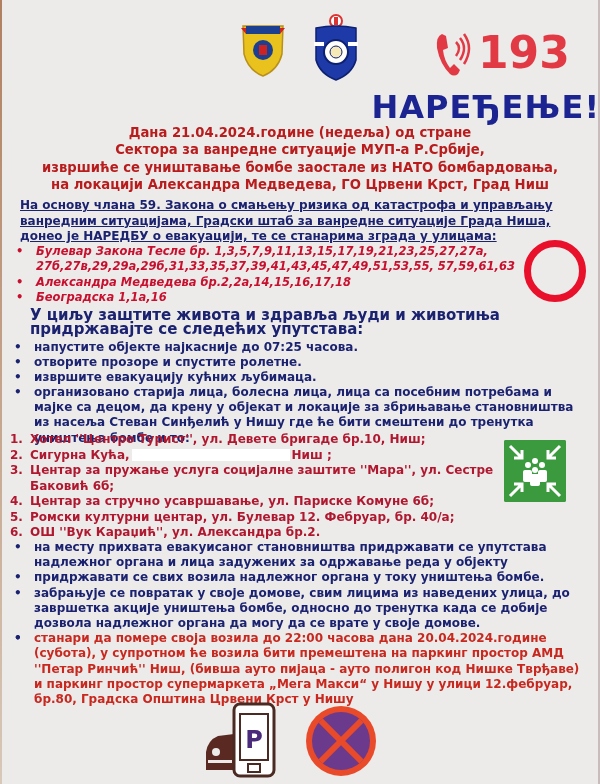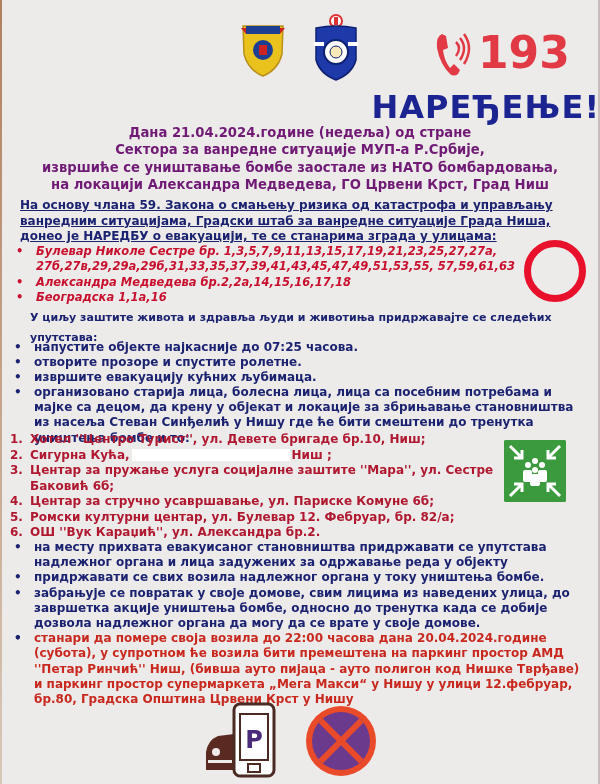--- a/index.html
+++ b/index.html
@@ -5,27 +5,27 @@
     html, body { margin:0; padding:0; }
     body { width:600px; height:784px; background:#ecebea; overflow:hidden; position:relative; font-family:"DejaVu Sans", sans-serif; }
     .edge-left { position:absolute; left:0; top:0; width:2px; height:784px; background:linear-gradient(#b08060,#d8c8b8); }
     .edge-right { position:absolute; right:0; top:0; width:2px; height:784px; background:#c9bcbc; }
     .header { position:absolute; top:14px; left:0; width:600px; height:80px; }
     .logo1 { position:absolute; left:238px; top:4px; width:50px; height:60px; }
     .logo2 { position:absolute; left:312px; top:0px; width:48px; height:68px; }
     .phone-icon { position:absolute; left:434px; top:14px; width:40px; height:50px; }
     .phone-num { position:absolute; left:478px; top:14px; font-family:"DejaVu Sans", sans-serif; font-weight:bold; font-size:44px; color:#e23a45; letter-spacing:0px; line-height:50px; }
     .title { position:absolute; top:88px; left:0; width:600px; text-align:right; font-family:"DejaVu Sans", sans-serif; font-weight:bold; font-size:32px; color:#1b2490; letter-spacing:1px; line-height:38px; }
-    .intro { position:absolute; top:124px; left:0; width:600px; text-align:center; font-weight:bold; font-size:13.2px; line-height:17.3px; color:#701a75; }
+    .intro { position:absolute; top:124px; left:0; width:600px; text-align:center; font-weight:bold; font-size:13.2px; line-height:17.3px; color:#b91c1c; }
     .basis { position:absolute; top:198px; left:20px; width:560px; font-weight:bold; font-size:12px; line-height:15.5px; color:#1b2270;text-decoration:underline; }
     .streets { position:absolute; top:244px; left:16px; width:500px; margin:0; padding:0; list-style:none; }
     .streets li { font-style:italic; font-weight:bold; font-size:11.5px; line-height:15.3px; color:#c8102e; position:relative; padding-left:20px; }
     .streets li .dot { position:absolute; left:0; top:0; color:#c8102e; font-style:normal; }
     .no-entry { position:absolute; left:524px; top:240px; width:48px; height:48px; border:7px solid #e8102a; border-radius:50%; background:transparent; }
-    .protect { position:absolute; top:308px; left:30px; width:540px; font-weight:bold; font-size:11px; line-height:20px; color:#1b2270; }
+    .protect { position:absolute; top:308px; left:30px; width:540px; font-weight:bold; font-size:15px; line-height:14px; color:#1b2270; }
     .rules { position:absolute; top:340px; left:14px; width:560px; margin:0; padding:0; list-style:none; }
     .rules li { position:relative; padding-left:20px; font-weight:bold; font-size:12px; line-height:15.1px; color:#1b2270; }
     .rules li .dot { position:absolute; left:0; top:0; }
     .shelters { position:absolute; top:432px; left:10px; width:500px; margin:0; padding:0; list-style:none; }
     .shelters li { position:relative; padding-left:20px; font-weight:bold; font-size:12px; line-height:15.5px; color:#b01830; }
     .shelters li .num { position:absolute; left:0; top:0; }
     .redacted { display:inline-block; width:158px; height:12px; background:#ffffff; vertical-align:middle; margin:0 2px; }
     .assembly { position:absolute; left:504px; top:440px; width:62px; height:62px; background:#3b9a3e; border-radius:2px; }
     .rules2 { position:absolute; top:540px; left:14px; width:570px; margin:0; padding:0; list-style:none; }
     .rules2 li { position:relative; padding-left:20px; font-weight:bold; font-size:12px; line-height:15.2px; color:#1b2270; }
@@ -76,42 +76,42 @@
 <div class="intro">
   <div>Дана 21.04.2024.године (недеља) од стране</div>
   <div>Сектора за ванредне ситуације МУП-а Р.Србије,</div>
   <div>извршиће се уништавање бомбе заостале из НАТО бомбардовања,</div>
   <div>на локацији Александра Медведева, ГО Црвени Крст, Град Ниш</div>
 </div>
 
 <div class="basis">На основу члана 59. Закона о смањењу ризика од катастрофа и управљању ванредним ситуацијама, Градски штаб за ванредне ситуације Града Ниша, донео је НАРЕДБУ о евакуацији, те се станарима зграда у улицама:</div>
 
 <ul class="streets">
-  <li><span class="dot">•</span><span>Булевар Николе Сестре бр. 1,3,5,7,9,11,13,15,17,19,21,23,25,27,27а, 27б,27в,29,29а,29б,31,33,35,37,39,41,43,45,47,49,51,53,55, 57,59,61,63</span></li>
+  <li><span class="dot">•</span><span>Булевар Закона Тесле бр. 1,3,5,7,9,11,13,15,17,19,21,23,25,27,27а, 27б,27в,29,29а,29б,31,33,35,37,39,41,43,45,47,49,51,53,55, 57,59,61,63</span></li>
   <li><span class="dot">•</span><span>Александра Медведева бр.2,2а,14,15,16,17,18</span></li>
   <li><span class="dot">•</span><span>Београдска 1,1а,16</span></li>
 </ul>
 
 <div class="no-entry"></div>
 
 <div class="protect">У циљу заштите живота и здравља људи и животиња придржавајте се следећих упутстава:</div>
 
 <ul class="rules">
   <li><span class="dot">•</span><span>напустите објекте најкасније до 07:25 часова.</span></li>
   <li><span class="dot">•</span><span>отворите прозоре и спустите ролетне.</span></li>
   <li><span class="dot">•</span><span>извршите евакуацију кућних љубимаца.</span></li>
   <li><span class="dot">•</span><span>организовано старија лица, болесна лица, лица са посебним потребама и мајке са децом, да крену у објекат и локације за збрињавање становништва из насеља Стеван Синђелић у Нишу где ће бити смештени до тренутка уништења бомбе и то:</span></li>
 </ul>
 
 <ol class="shelters">
   <li><span class="num">1.</span><span>Хотел ''Центро Турист'', ул. Девете бригаде бр.10, Ниш;</span></li>
   <li><span class="num">2.</span><span>Сигурна Кућа,</span><span class="redacted"></span><span>Ниш ;</span></li>
   <li><span class="num">3.</span><span>Центар за пружање услуга социјалне заштите ''Мара'', ул. Сестре Баковић 6б;</span></li>
   <li><span class="num">4.</span><span>Центар за стручно усавршавање, ул. Париске Комуне 6б;</span></li>
-  <li><span class="num">5.</span><span>Ромски културни центар, ул. Булевар 12. Фебруар, бр. 82/а;</span></li>
+  <li><span class="num">5.</span><span>Ромски културни центар, ул. Булевар 12. Фебруар, бр. 40/а;</span></li>
   <li><span class="num">6.</span><span>ОШ ''Вук Караџић'', ул. Александра бр.2.</span></li>
 </ol>
 
 <svg class="assembly" viewBox="0 0 62 62">
   <rect width="62" height="62" fill="#3b9a3e"></rect>
   <g stroke="#fff" stroke-width="3" fill="none">
     <path d="M6 6 L18 18 M18 10 L18 18 L10 18"></path>
     <path d="M56 6 L44 18 M44 10 L44 18 L52 18"></path>
     <path d="M6 56 L18 44 M10 44 L18 44 L18 52"></path>
     <path d="M56 56 L44 44 M52 44 L44 44 L44 52"></path>

